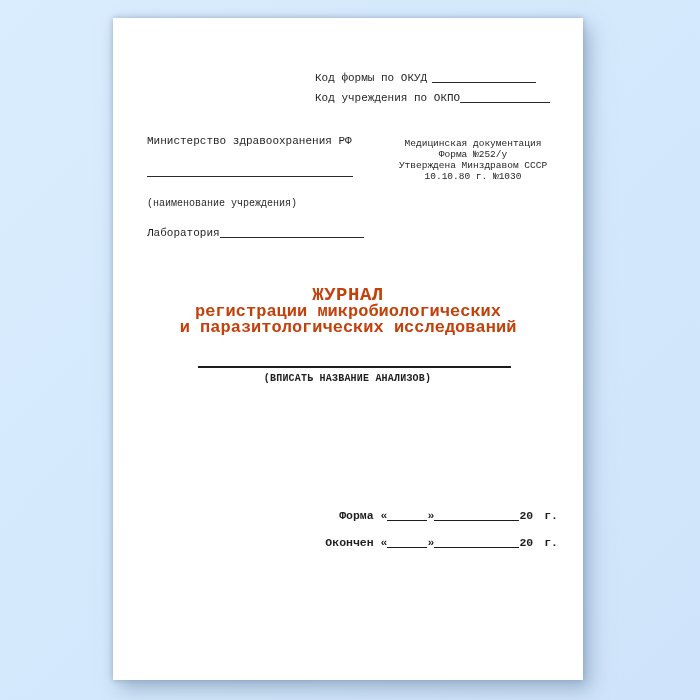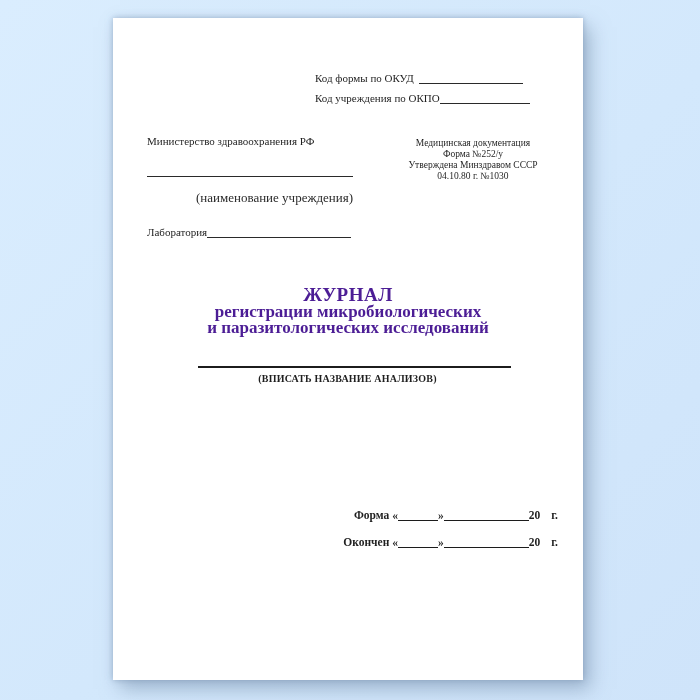--- a/index.html
+++ b/index.html
@@ -8,39 +8,40 @@
     font-family: "Liberation Serif", serif;
   }
   .scene {
     position: relative; width: 700px; height: 700px;
     background: linear-gradient(135deg, #daedfe 0%, #d3e8fc 55%, #cfe4fa 100%);
   }
   .page {
     position: absolute; left: 113px; top: 18px; width: 470px; height: 662px;
     background: #ffffff; color: #1f1f1f;
     box-shadow: 0 0 6px rgba(125,148,178,.65), 7px 9px 18px rgba(108,133,164,.5);
+    font-family: Liberation Mono, monospace;
   }
   .blank {
     display: inline-block; border-bottom: 1px solid #2a2a2a;
     height: 11px; position: relative; top: 2px;
   }
   
   .codes { position: absolute; left: 202px; top: 50px; font-size: 11px; line-height: 20px; white-space: nowrap; }
   .blank.okud { width: 104px; margin-left: 5px; }
   .blank.okpo { width: 90px; }
   
   .ministry { position: absolute; left: 34px; top: 117px; width: 206px; font-size: 11px; }
   .org-rule { border-bottom: 1px solid #2a2a2a; height: 0; margin-top: 29px; }
-  .org-caption { text-align: right; font-size: 13px; margin-top: 13px; color: #2a2a2a; }
+  .org-caption { text-align: left; font-size: 10px; margin-top: 21px; color: #2a2a2a; }
   .lab-row { position: absolute; left: 34px; top: 194px; font-size: 11px; white-space: nowrap; margin-top: 12px; }
   .blank.lab { width: 144px; }
   
   .docinfo { position: absolute; left: 280px; top: 120px; width: 160px; text-align: center; font-size: 9.5px; line-height: 11px; }
   
-  .title-block { position: absolute; left: 0; top: 268px; width: 100%; text-align: center; font-weight: bold; color: #4c1d95; }
+  .title-block { position: absolute; left: 0; top: 268px; width: 100%; text-align: center; font-weight: bold; color: #c2410c; }
   .title-main { font-size: 19px; line-height: 18px; letter-spacing: .5px; }
   .title-sub { font-size: 17px; line-height: 15.5px; }
   .analysis-rule { position: absolute; left: 85px; top: 348px; width: 313px; height: 0; border-bottom: 2px solid #1c1c1c; }
   .analysis-caption { position: absolute; left: 78px; top: 355px; width: 313px; text-align: center; font-weight: bold; font-size: 10px; letter-spacing: .2px; }
   
   .dates { position: absolute; right: 25px; top: 489px; font-size: 11.5px; font-weight: bold; text-align: right; white-space: nowrap; line-height: 13px; }
   .date-row { margin-bottom: 12px; }
   .dates .blank { border-bottom-width: 1.5px; border-color: #1c1c1c; }
   .blank.q { width: 40px; }
   .blank.long { width: 85px; }
@@ -62,21 +63,21 @@
       <div class="org-rule"></div>
       <div class="org-caption">(наименование учреждения)</div>
     </div>
 
     <div class="lab-row"><span>Лаборатория</span><span class="blank lab"></span></div>
 
     <div class="docinfo">
       <div>Медицинская документация</div>
       <div>Форма №252/у</div>
       <div>Утверждена Минздравом СССР</div>
-      <div>04.10.80 г. №1030</div>
+      <div>10.10.80 г. №1030</div>
     </div>
 
     <div class="title-block">
       <div class="title-main">ЖУРНАЛ</div>
       <div class="title-sub">регистрации микробиологических</div>
       <div class="title-sub">и паразитологических исследований</div>
     </div>
 
     <div class="analysis-rule"></div>
     <div class="analysis-caption">(ВПИСАТЬ НАЗВАНИЕ АНАЛИЗОВ)</div>

